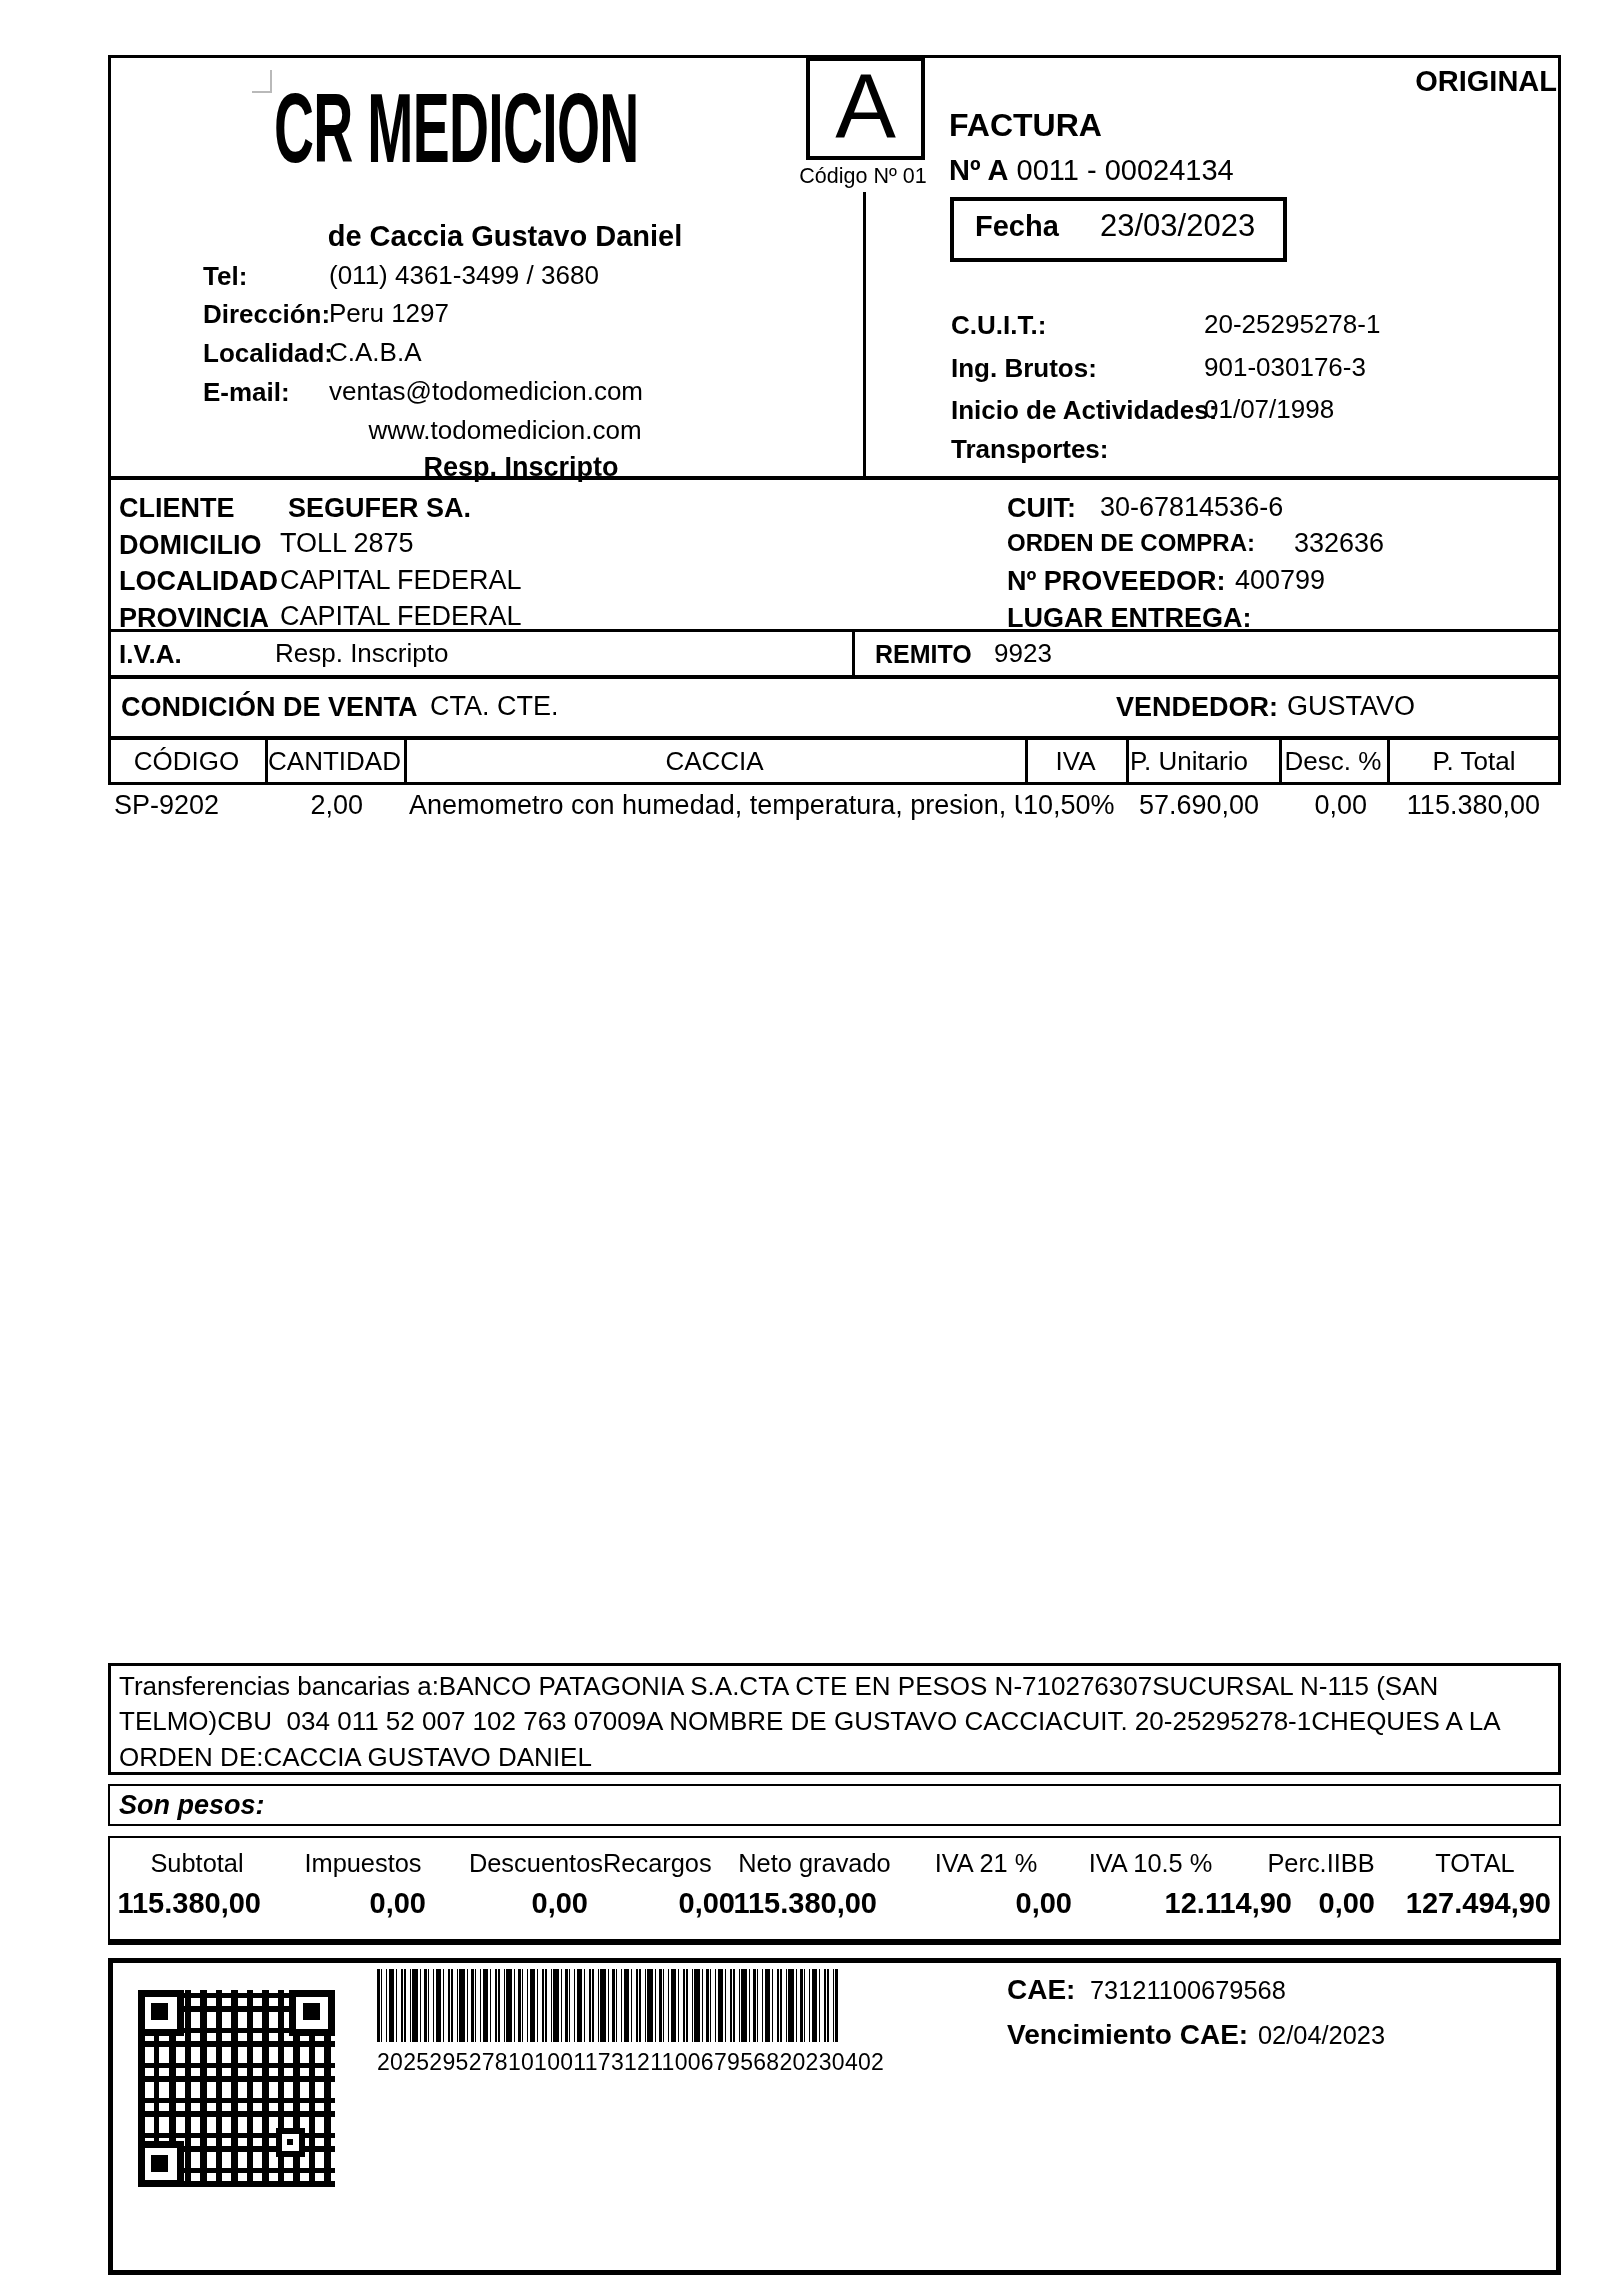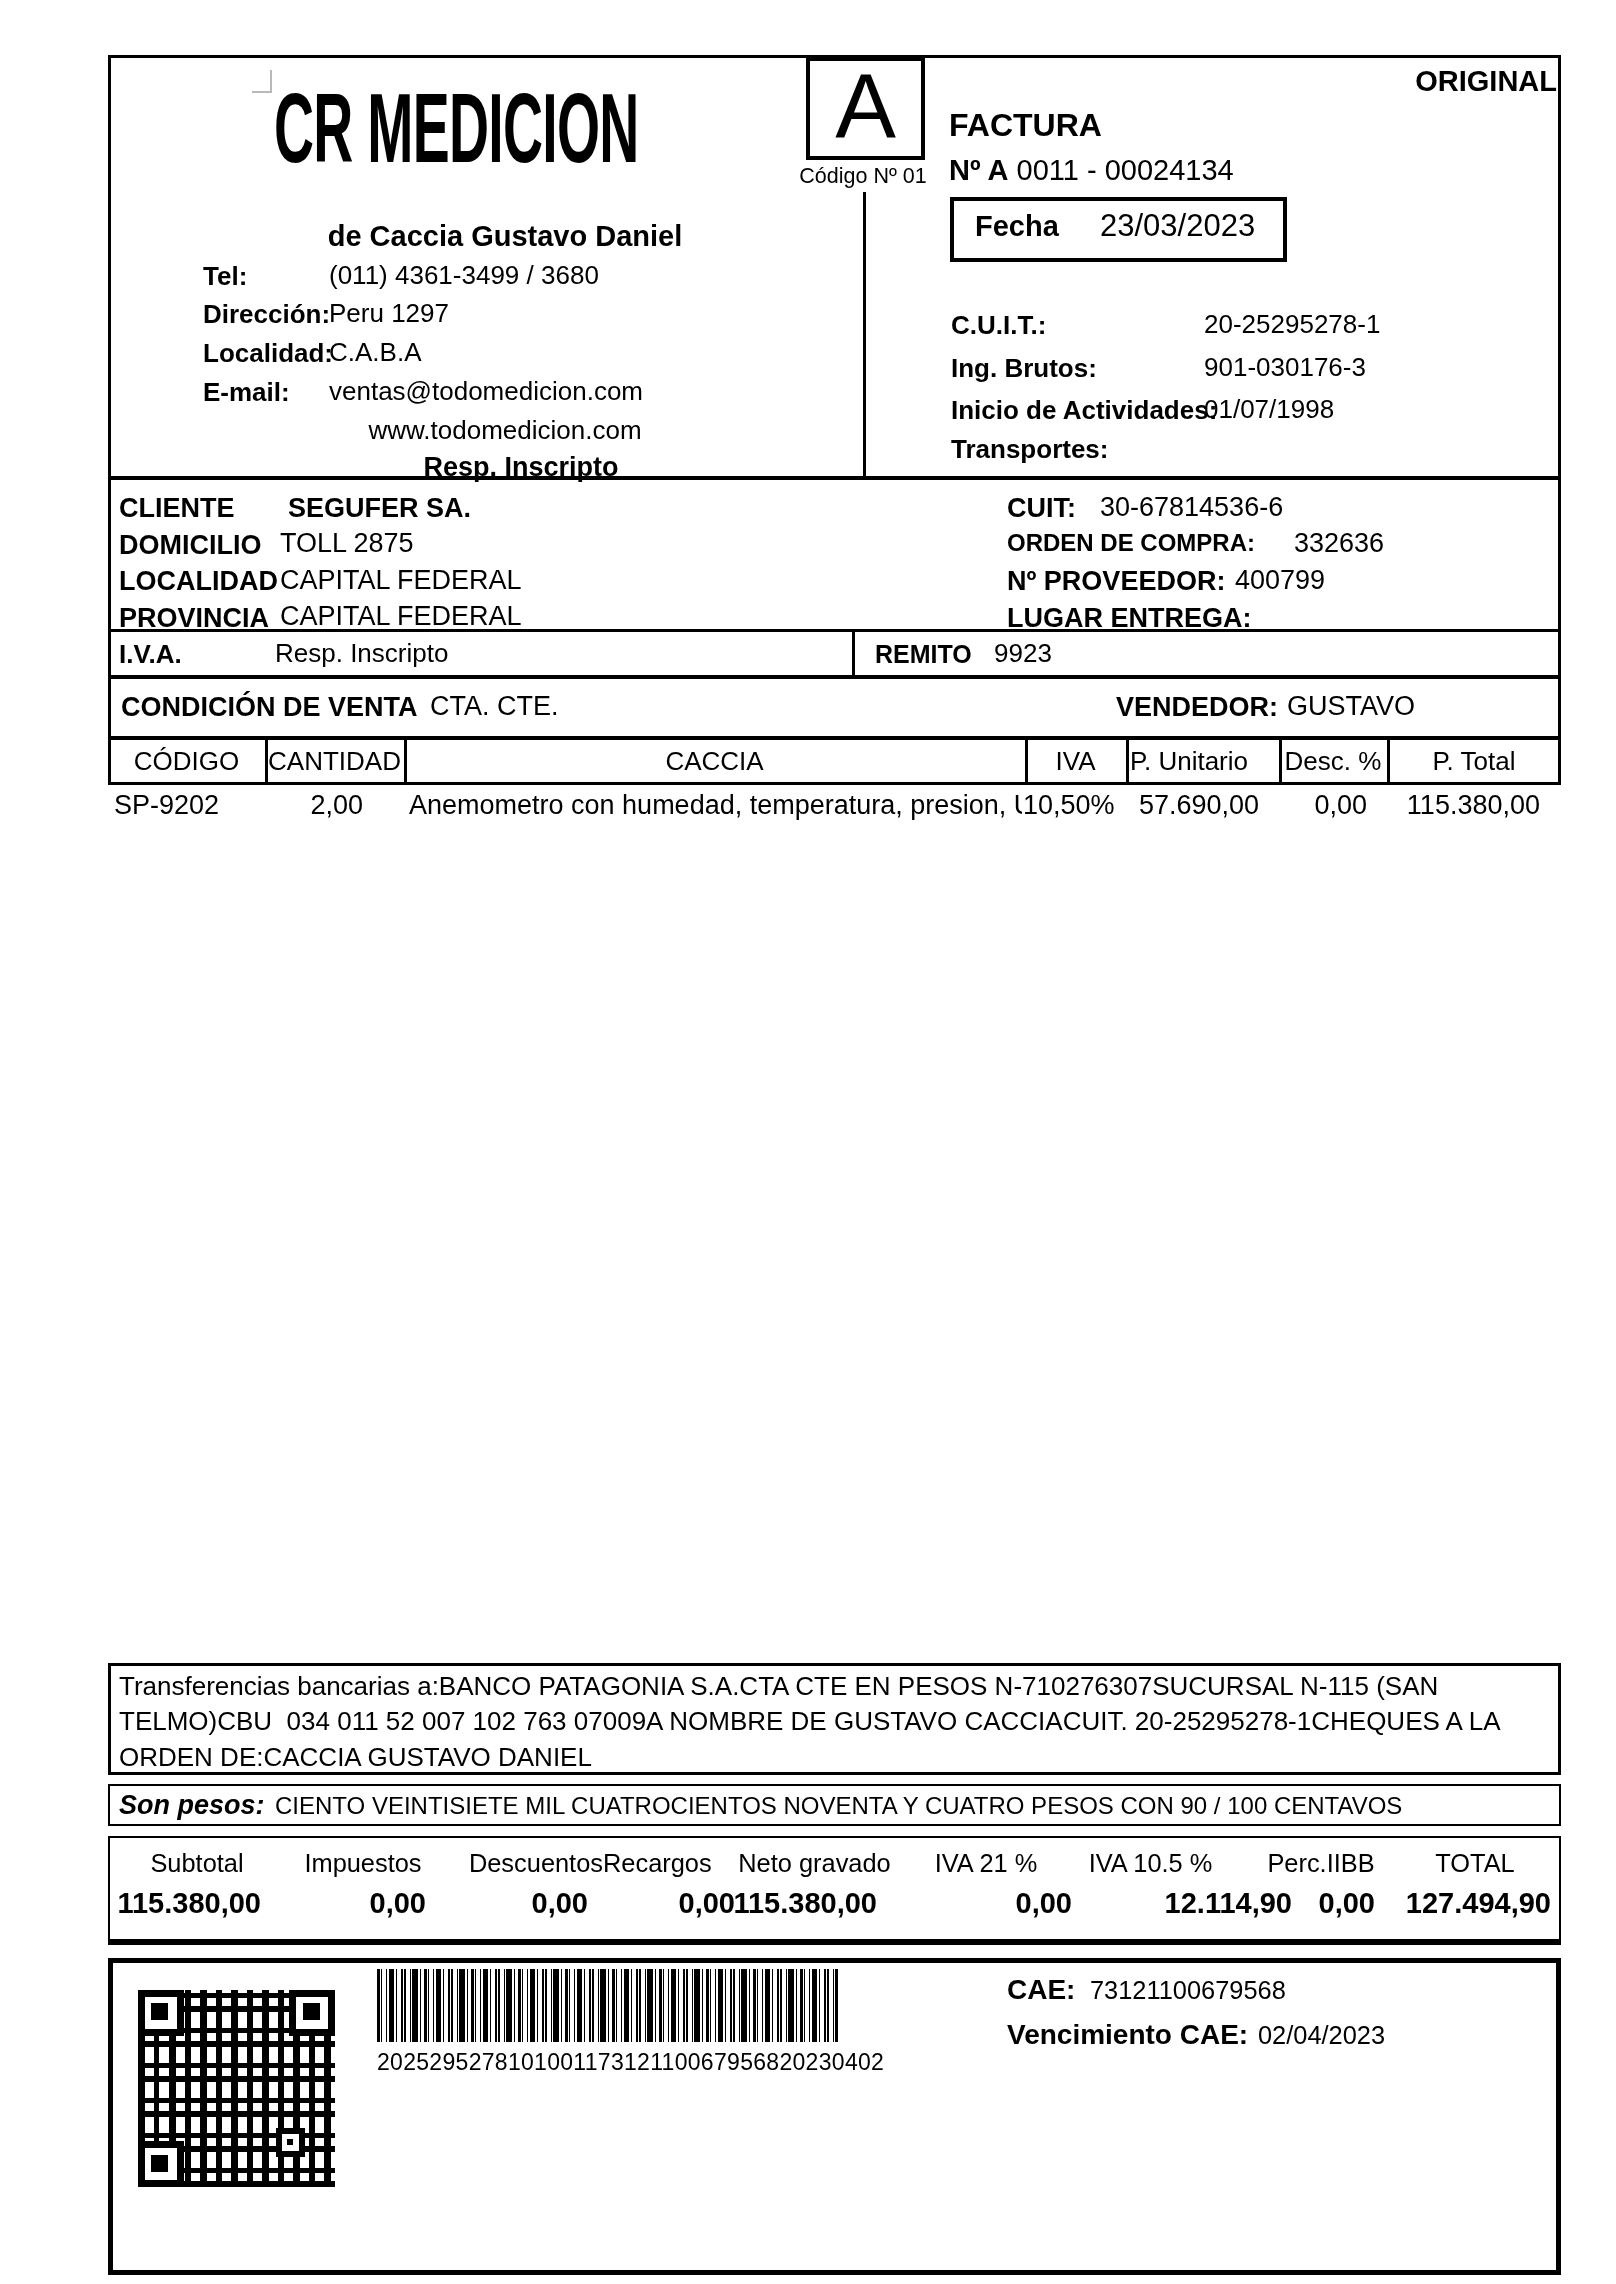--- a/index.html
+++ b/index.html
@@ -134,21 +134,20 @@
     <div class="txt r" style="left:1388px;top:790px;width:152px;font-size:27px;">115.380,00</div>
   </div>
 
   <div class="box" style="left:108px;top:1663px;width:1453px;height:112px;border-width:3.9px;"></div>
   <div class="txt bank-line" style="left:119px;top:1672px;font-size:26px;">Transferencias bancarias a:BANCO PATAGONIA S.A.CTA CTE EN PESOS N-710276307SUCURSAL N-115 (SAN</div>
   <div class="txt bank-line" style="left:119px;top:1707px;font-size:26px;">TELMO)CBU  034 011 52 007 102 763 07009A NOMBRE DE GUSTAVO CACCIACUIT. 20-25295278-1CHEQUES A LA</div>
   <div class="txt bank-line" style="left:119px;top:1743px;font-size:26px;">ORDEN DE:CACCIA GUSTAVO DANIEL</div>
 
   <div class="box" style="left:108px;top:1784px;width:1453px;height:42px;border-width:2.6px;"></div>
   <div class="txt b" style="left:119px;top:1790px;font-size:27px;font-style:italic;">Son pesos:</div>
-  <div class="txt" style="left:275px;top:1793px;font-size:24px;">CIENTO VEINTISIETE MIL CUATROCIENTOS NOVENTA Y CUATRO PESOS CON 90 / 100 CENTAVOS</div>
 
   <div class="box" style="left:108px;top:1836px;width:1453px;height:109px;border-width:2.6px;border-bottom-width:6.5px;"></div>
   <div class="txt c" style="left:117px;top:1849px;width:160px;font-size:25.4px;">Subtotal</div>
   <div class="txt c" style="left:283px;top:1849px;width:160px;font-size:25.4px;">Impuestos</div>
   <div class="txt r" style="left:432px;top:1849px;width:171px;font-size:25.4px;">Descuentos</div>
   <div class="txt" style="left:603px;top:1849px;width:130px;font-size:25.4px;">Recargos</div>
   <div class="txt c" style="left:733px;top:1849px;width:163px;font-size:25.4px;">Neto gravado</div>
   <div class="txt c" style="left:906px;top:1849px;width:160px;font-size:25.4px;">IVA 21 %</div>
   <div class="txt c" style="left:1069px;top:1849px;width:163px;font-size:25.4px;">IVA 10.5 %</div>
   <div class="txt c" style="left:1241px;top:1849px;width:160px;font-size:25.4px;">Perc.IIBB</div>

